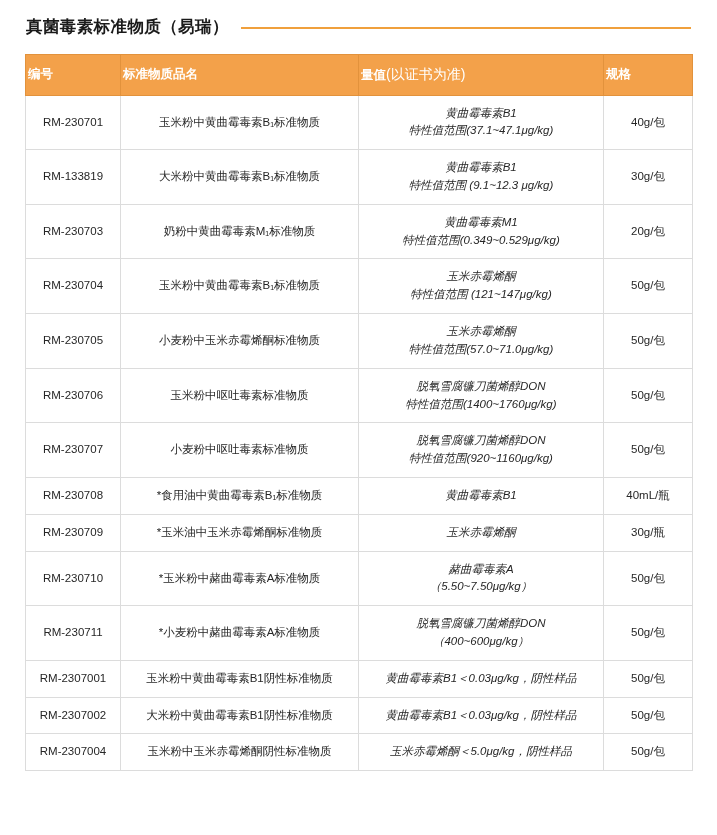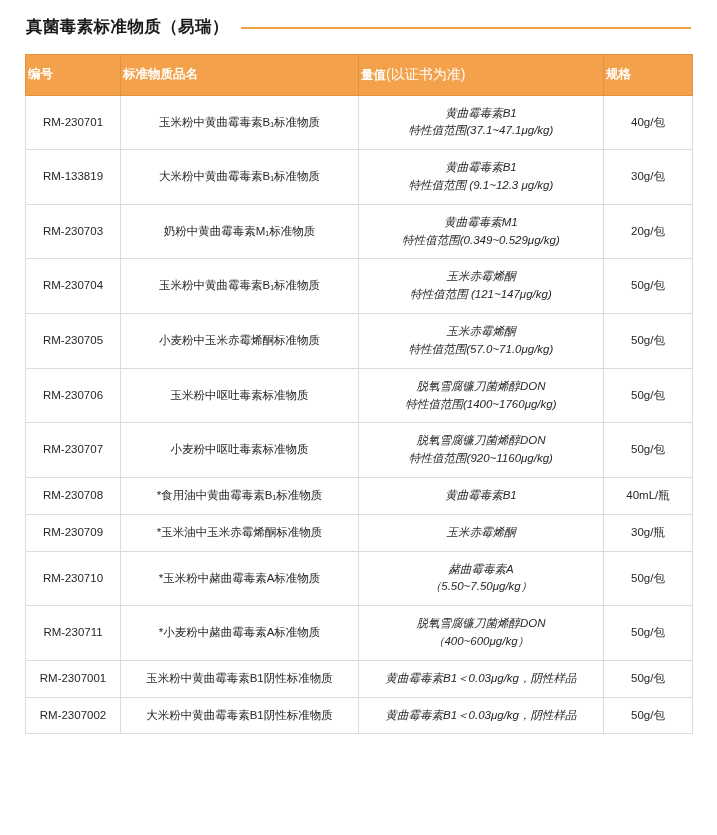--- a/index.html
+++ b/index.html
@@ -218,17 +218,25 @@
             <td class="c-spec">50g/包</td>
           </tr>
           <tr>
             <td class="c-code">RM-2307002</td>
             <td class="c-name">大米粉中黄曲霉毒素B1阴性标准物质</td>
             <td class="c-value">
               <span class="line2">黄曲霉毒素B1＜0.03μg/kg，阴性样品</span>
             </td>
             <td class="c-spec">50g/包</td>
           </tr>
+          <tr>
+            <td class="c-code">RM-2307004</td>
+            <td class="c-name">玉米粉中玉米赤霉烯酮阴性标准物质</td>
+            <td class="c-value">
+              <span class="line2">玉米赤霉烯酮＜5.0μg/kg，阴性样品</span>
+            </td>
+            <td class="c-spec">50g/包</td>
+          </tr>
         </tbody>
     </table>
   </div>
 
 </div>
 
 </body></html>

